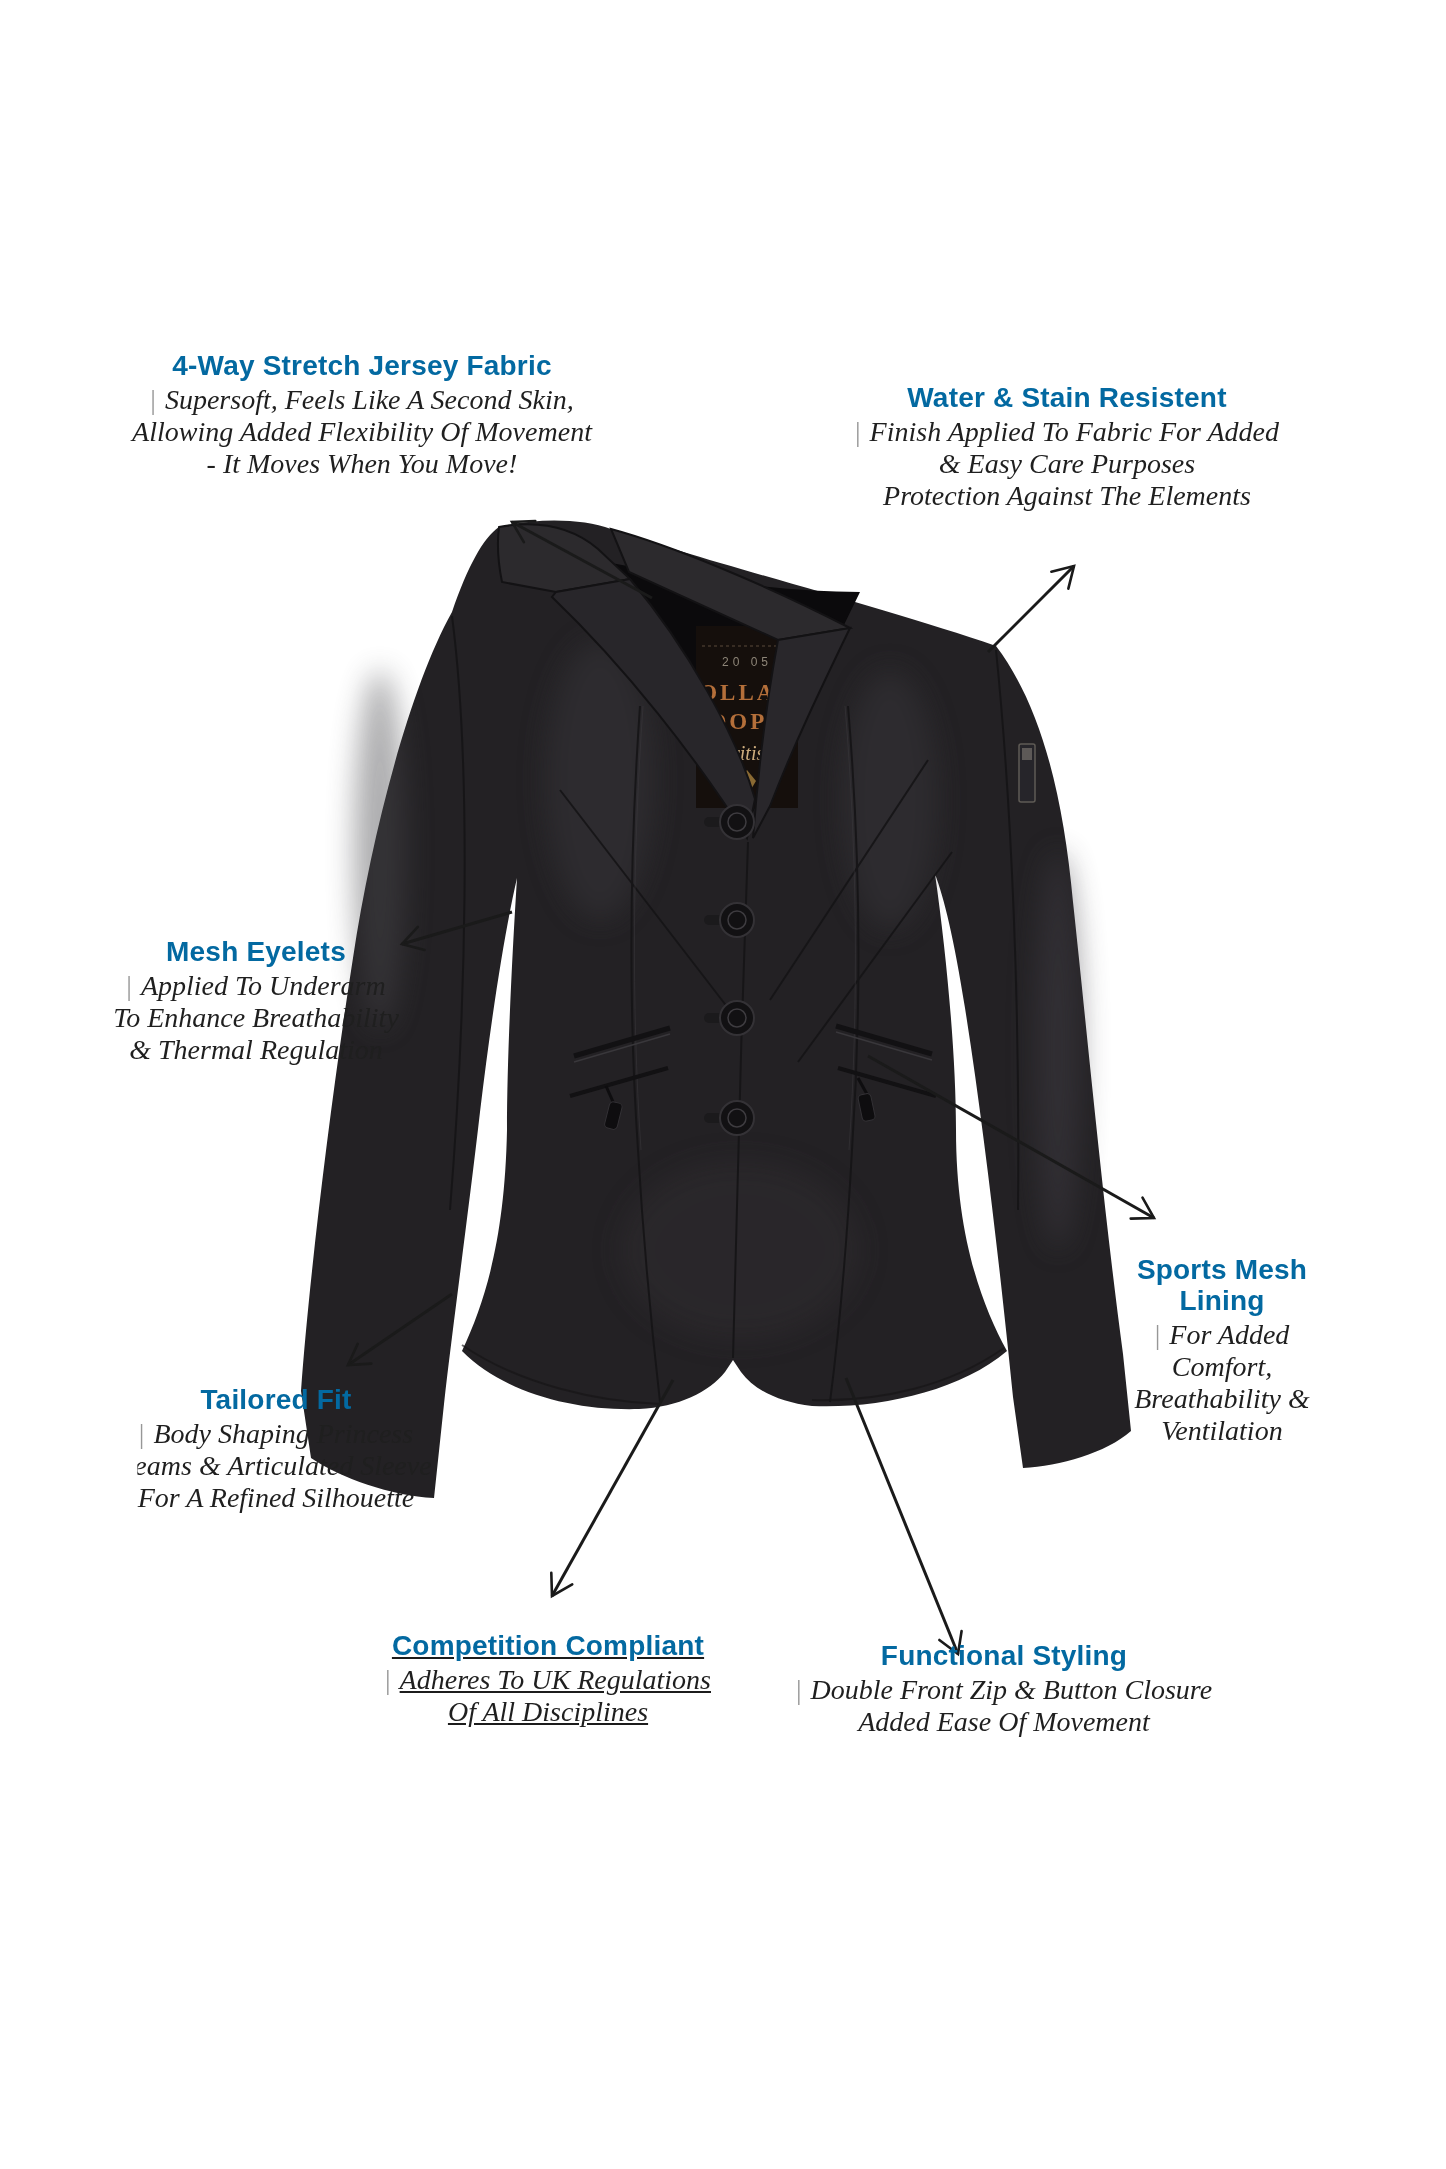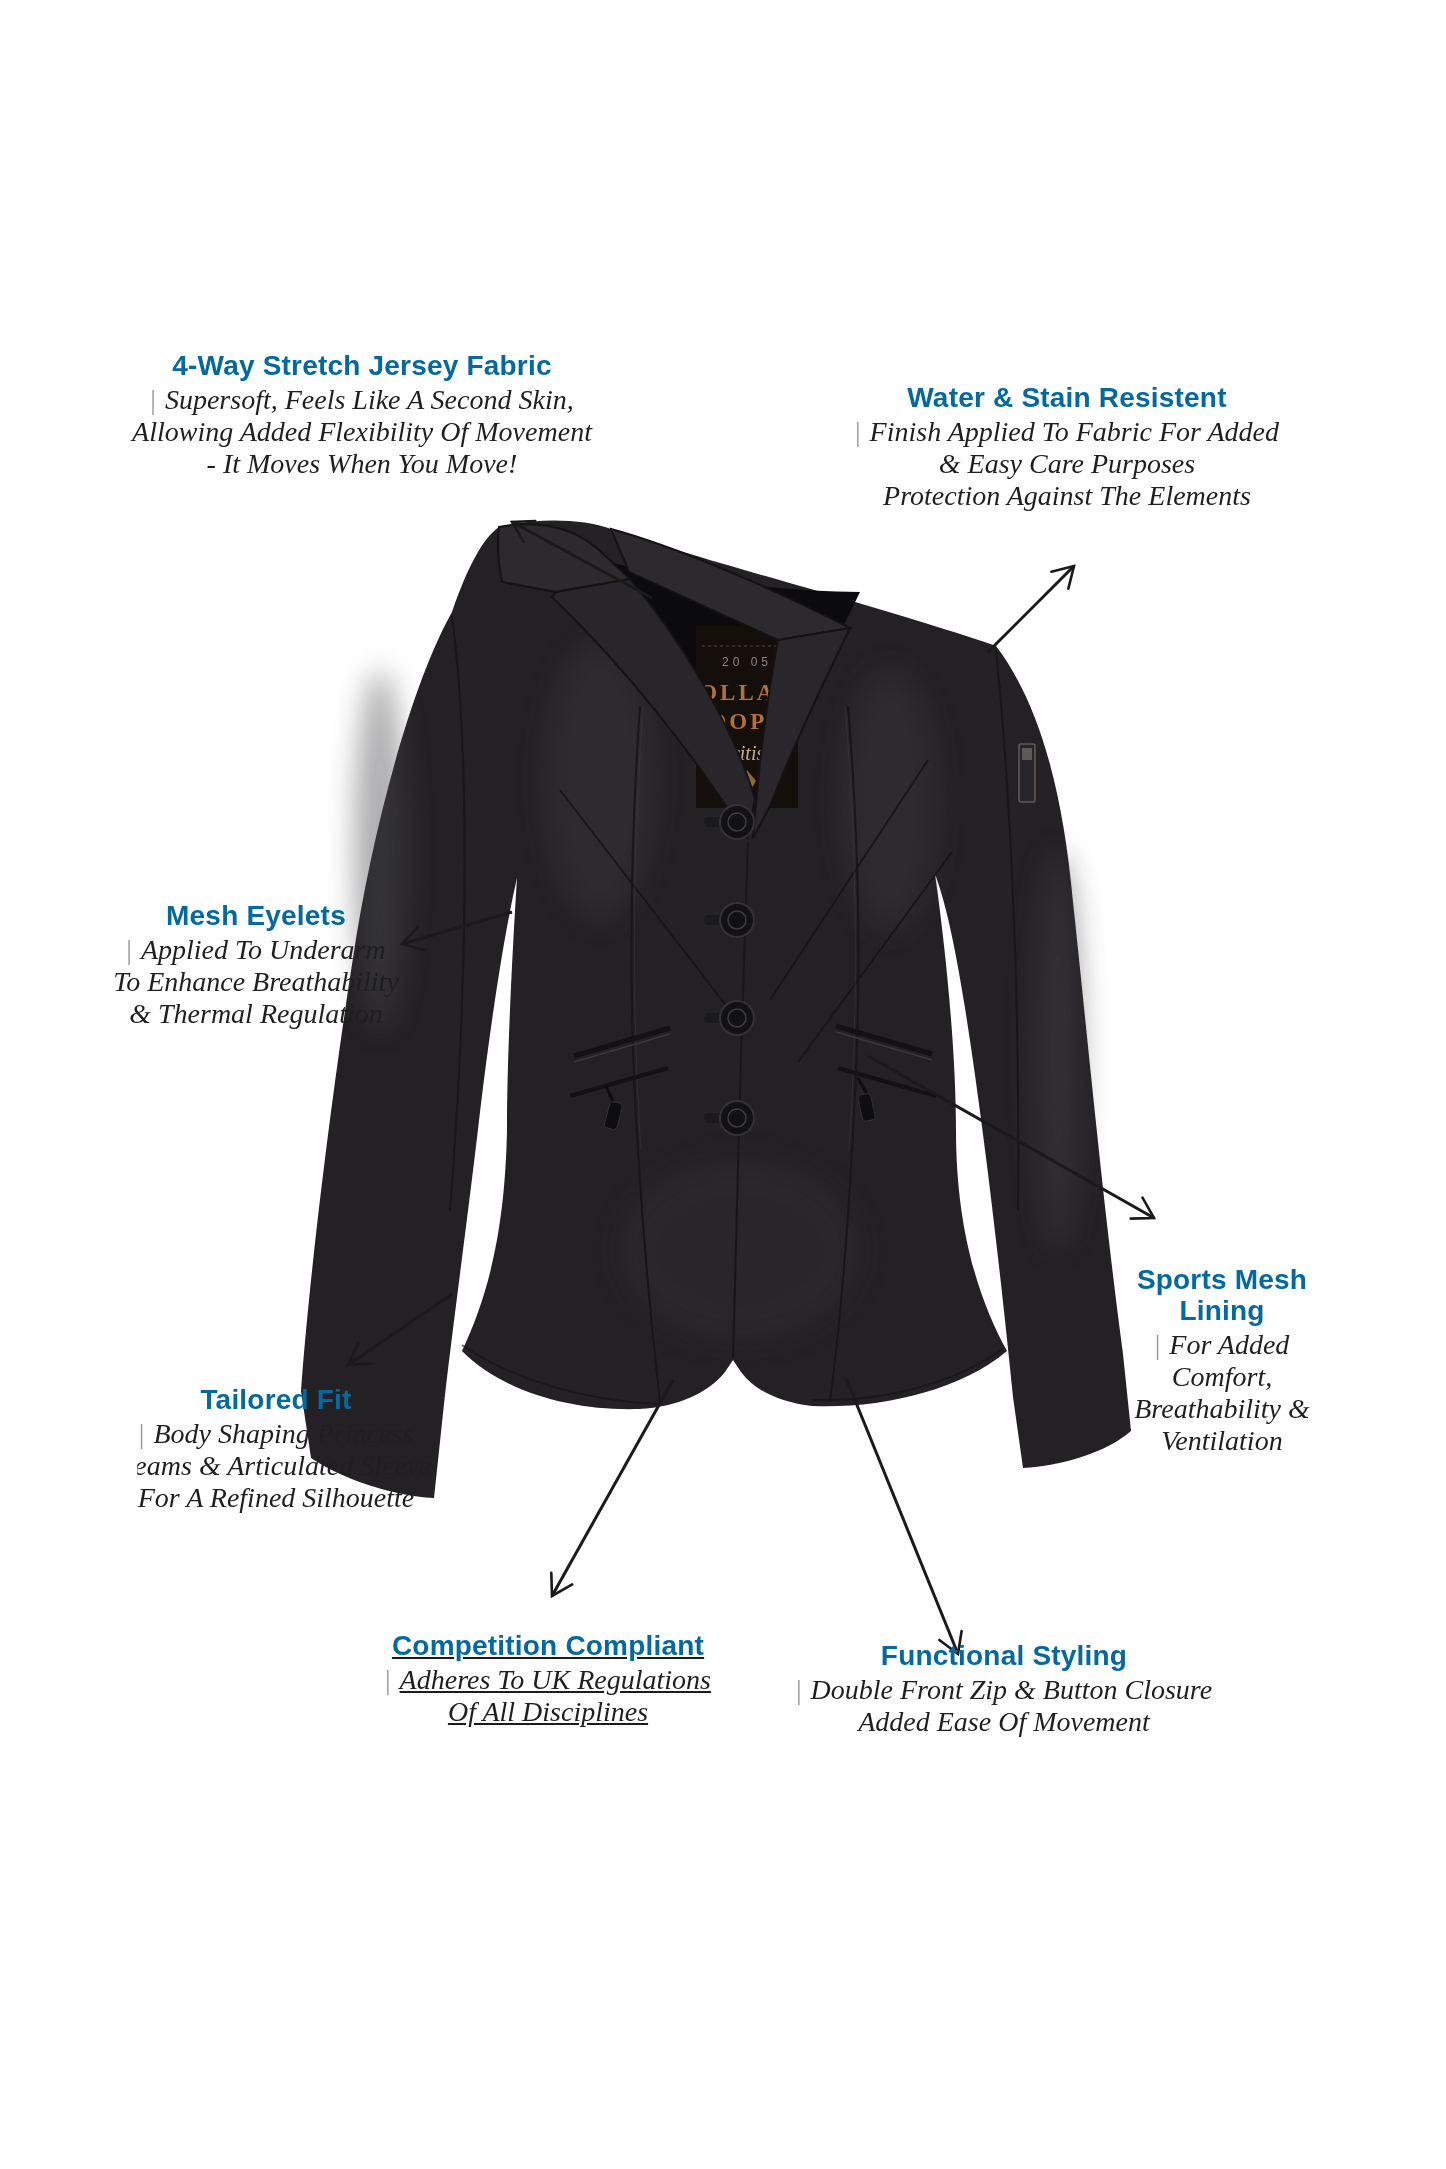--- a/index.html
+++ b/index.html
@@ -9,26 +9,26 @@
 
   .feature{position:absolute;transform:translateX(-50%);text-align:center;color:#1c1c1c;}
   .feature h3{margin:0 0 3px 0;font:700 28px/31px "Liberation Sans","DejaVu Sans",sans-serif;
               color:#0369a1;letter-spacing:.2px;white-space:nowrap;}
   .dline{font:italic 28px/32px "Liberation Serif","DejaVu Serif",serif;color:#1f1f1f;white-space:nowrap;}
   .pipe{font-style:normal;color:#979797;margin-right:9px;}
   .clipL{display:inline-block;clip-path:inset(0 0 0 17px);}
 
   .f-stretch{left:362px;top:350px;}
   .f-water{left:1067px;top:382px;}
-  .f-mesh{left:256px;top:900px;}
+  .f-mesh{left:256px;top:936px;}
   .f-tailored{left:276px;top:1384px;}
   .f-competition{left:548px;top:1630px;text-decoration:underline;}
   .f-functional{left:1004px;top:1640px;}
   .f-sports{left:1222px;top:1248px;width:240px;}
-  .f-sports h3{white-space:normal;width:220px;margin:16px auto 3px auto;}
+  .f-sports h3{white-space:normal;width:220px;margin:6px auto 3px auto;}
 
   .lbl-size{font:12px "Liberation Sans",sans-serif;fill:#8d8578;letter-spacing:4px;text-anchor:middle;}
   .lbl-brand{font:700 23px "Liberation Serif","DejaVu Serif",serif;fill:#b46f3a;letter-spacing:3px;text-anchor:middle;}
   .lbl-script{font:italic 20px "Liberation Serif","DejaVu Serif",serif;fill:#cfae7e;text-anchor:middle;}
 </style>
 </head>
 <body>
 
 <div class="canvas">
 

